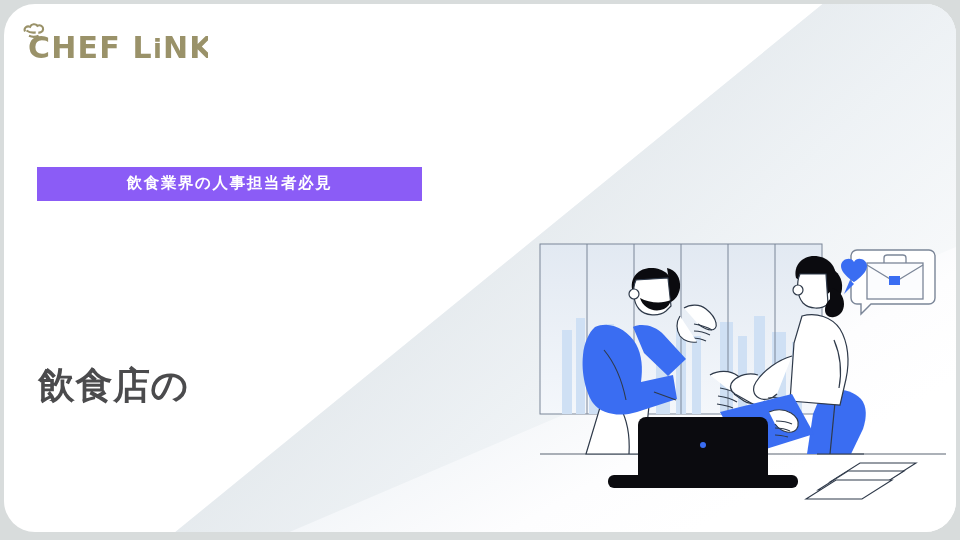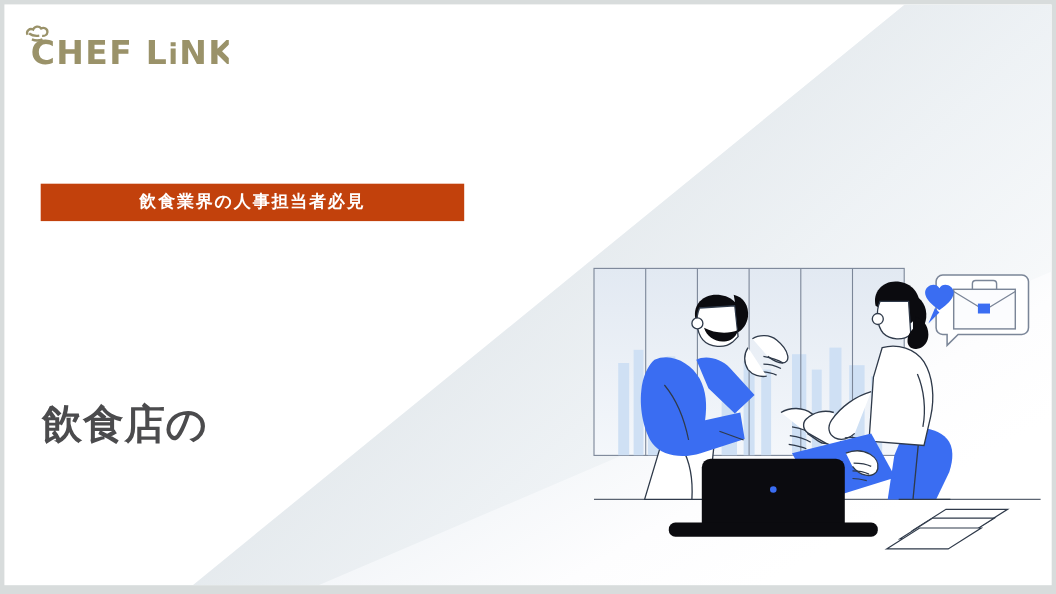--- a/index.html
+++ b/index.html
@@ -4,21 +4,21 @@
 <style>
   * { margin:0; padding:0; box-sizing:border-box; }
   html, body {
     width:960px; height:540px;
     font-family:"Liberation Sans","DejaVu Sans",sans-serif;
     background:#d8dcdc; overflow:hidden;
   }
   #slide {
     position:absolute; left:4px; top:4px;
     width:952px; height:528px;
-    background:#ffffff; overflow:hidden;
+    background:#ffffff; overflow:hidden;border-radius:31px;
   }
   
   #bg-wedge {
     position:absolute; inset:0;
     background:linear-gradient(150deg,#d4dbdf 0%,#dbe1e5 22%,#e6ebef 45%,#f2f5f8 62%,#fdfdfe 76%,#ffffff 86%);
     clip-path:polygon(100% 0%, 100% 100%, 18% 100%, 86% 0%);
     pointer-events:none;
   }
   #bg-wedge2 {
     position:absolute; inset:0;
@@ -29,21 +29,21 @@
   }
 
   
   #logo { position:absolute; left:14px; top:16px; height:46px; display:flex; align-items:flex-end; }
   #logo svg { display:block; }
 
   
   #badge {
     position:absolute; left:33px; top:163px;
     width:385px; height:34px;
-    background:#c2410c;
+    background:#8b5cf6;
     display:flex; align-items:center; justify-content:center;
   }
   #badge-label {
     color:#ffffff; font-size:15.5px; font-weight:700;
     letter-spacing:1.6px; line-height:1;
     font-family:"DejaVu Sans","Liberation Sans",sans-serif;
   }
 
   
   #headline {

